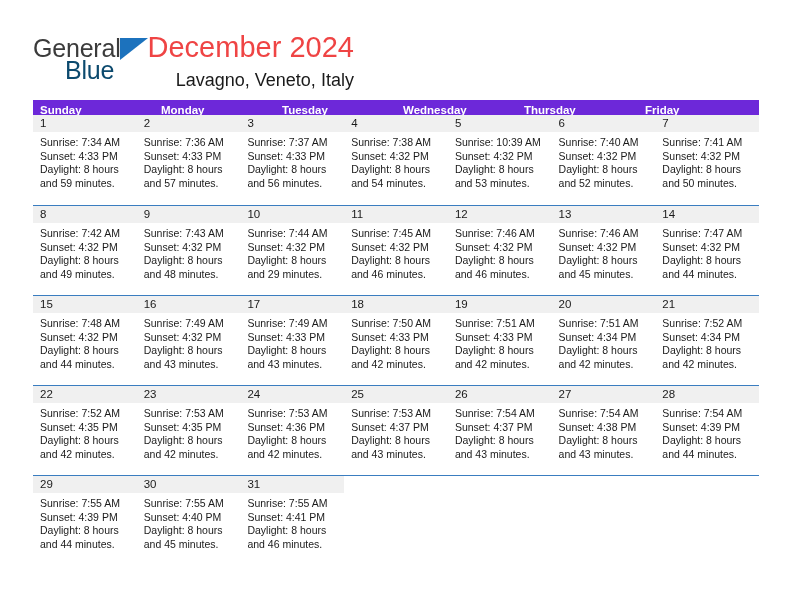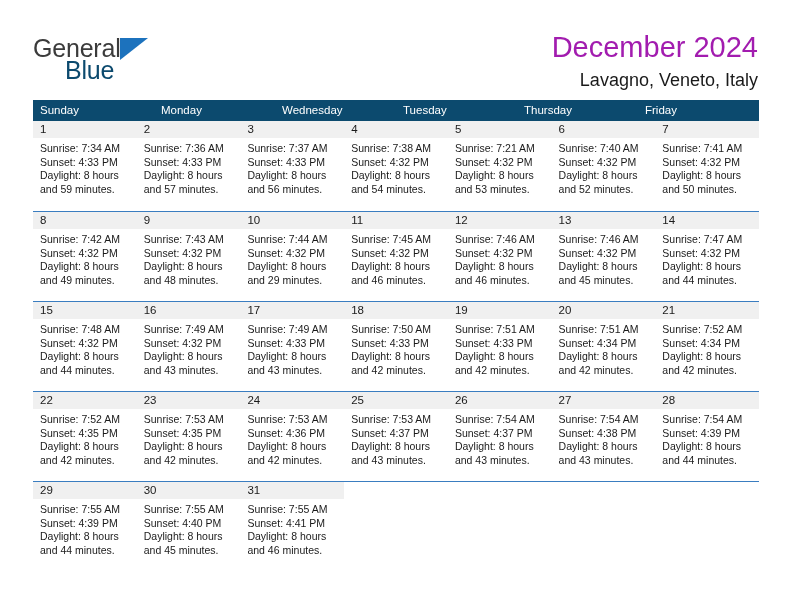--- a/index.html
+++ b/index.html
@@ -19,21 +19,20 @@
     position: relative;
     width: 792px;
     height: 612px;
     box-sizing: border-box;
   }
 
   
   .header {
     display: flex;
     align-items: flex-start;
-    justify-content: space-between;
     padding: 30px 34px 0 33px;
     box-sizing: border-box;
     height: 100px;
   }
 
   .logo {
     display: block;
     line-height: 1;
     user-select: none;
     padding-top: 5px;
@@ -69,43 +68,44 @@
     color: #0c4a6e;
     line-height: 26px;
     letter-spacing: -0.2px;
   }
 
   .titles {
     text-align: right;
   }
   .cal-title {
     font-size: 29px;
-    color: #a21caf;
+    color: #ef4444;
     line-height: 34px;
     white-space: nowrap;
   }
   .cal-subtitle {
     font-size: 18px;
     color: #1a1a1a;
     line-height: 20px;
     margin-top: 6px;
     white-space: nowrap;
   }
 
   
   .calendar {
     margin: 0 33px;
     width: 726px;
     box-sizing: border-box;
   }
 
   .weekday-row {
     display: flex;
-    background: #0c4a6e;
-    height: 21px;
+    background: #6d28d9;
+    height: 15px;
+    font-weight: bold;
   }
   .weekday-cell {
     flex: 1 1 0;
     color: #ffffff;
     font-size: 11.5px;
     line-height: 21px;
     padding-left: 7px;
     box-sizing: border-box;
     white-space: nowrap;
     overflow: hidden;
@@ -174,22 +174,22 @@
       <div class="cal-subtitle">Lavagno, Veneto, Italy</div>
     </div>
 
   </div>
 
   <div class="calendar">
 
     <div class="weekday-row">
       <div class="weekday-cell">Sunday</div>
       <div class="weekday-cell">Monday</div>
+      <div class="weekday-cell">Tuesday</div>
       <div class="weekday-cell">Wednesday</div>
-      <div class="weekday-cell">Tuesday</div>
       <div class="weekday-cell">Thursday</div>
       <div class="weekday-cell">Friday</div>
     </div>
 
     <div class="week-row first">
       <div class="day-cell">
         <div class="day-number-band">1</div>
         <div class="day-body">
           <div>Sunrise: 7:34 AM</div>
           <div>Sunset: 4:33 PM</div>
@@ -220,21 +220,21 @@
         <div class="day-body">
           <div>Sunrise: 7:38 AM</div>
           <div>Sunset: 4:32 PM</div>
           <div>Daylight: 8 hours</div>
           <div>and 54 minutes.</div>
         </div>
       </div>
       <div class="day-cell">
         <div class="day-number-band">5</div>
         <div class="day-body">
-          <div>Sunrise: 7:21 AM</div>
+          <div>Sunrise: 10:39 AM</div>
           <div>Sunset: 4:32 PM</div>
           <div>Daylight: 8 hours</div>
           <div>and 53 minutes.</div>
         </div>
       </div>
       <div class="day-cell">
         <div class="day-number-band">6</div>
         <div class="day-body">
           <div>Sunrise: 7:40 AM</div>
           <div>Sunset: 4:32 PM</div>

